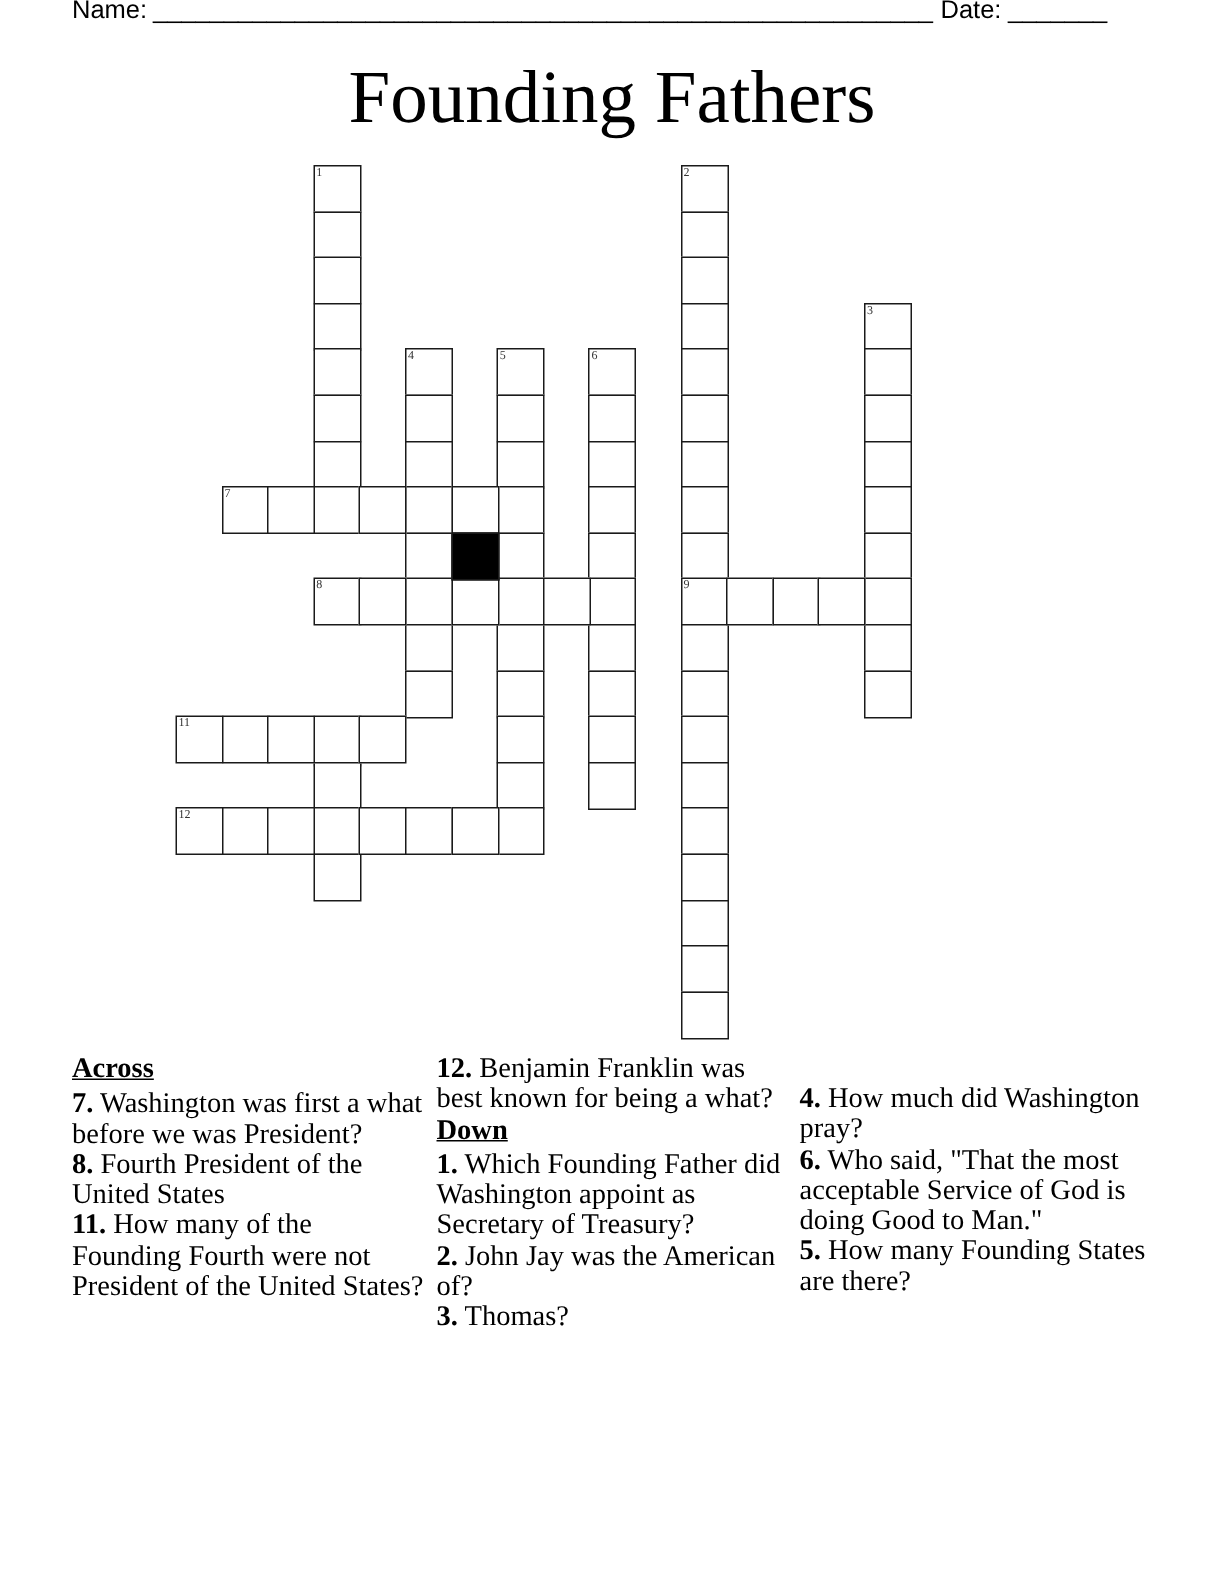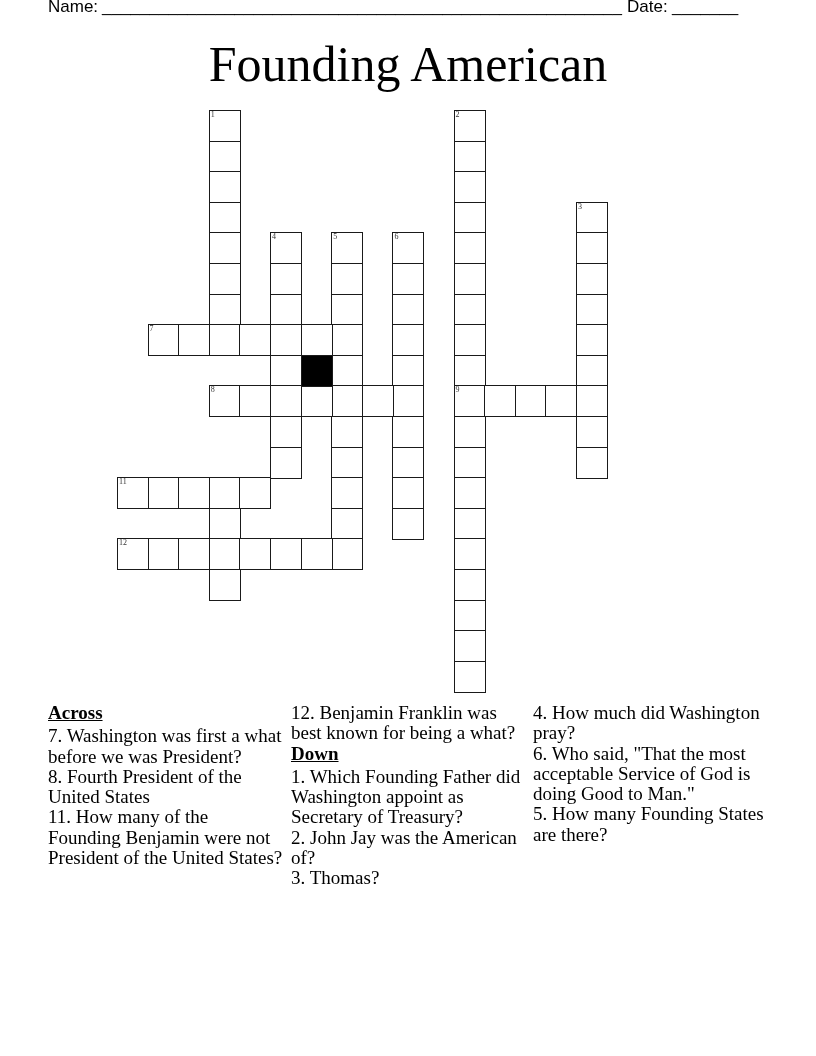--- a/index.html
+++ b/index.html
@@ -24,36 +24,36 @@
     position: absolute; left: 1px; top: -1px;
     font-family: "Liberation Serif", serif; font-size: 8px; line-height: 10px; color: #333;
   }
   .clues {
     position: absolute; top: 703px; left: 48px; width: 730px;
     font-family: "Liberation Serif", serif; font-size: 19px; line-height: 20.3px;
   }
   .col { position: absolute; top: 0; width: 236px; }
   .col1 { left: 0; }
   .col2 { left: 243px; }
-  .col3 { left: 485px; }
+  .col3 { left: 485px; margin-top: 20px; }
   .sec-head { font-weight: bold; text-decoration: underline; margin-bottom: 3px; display: block; }
   .clue { margin-bottom: 0; }
-  .clue b { font-weight: normal; }
+  .clue b { font-weight: bold; }
 </style>
 </head>
 <body>
 
 <div class="header-line">
   <span style="left:0;">Name:</span>
   <span style="left:54px;">_______________________________________________________</span>
   <span style="left:579px;">Date:</span>
   <span style="left:624px;">_______</span>
 </div>
 
-<div class="title">Founding American</div>
+<div class="title">Founding Fathers</div>
 
 <div class="grid" id="grid">
     <div class="cell" style="left: 208.8px; top: 110px;">
       <span class="num">1</span>
     </div>
     <div class="cell" style="left: 208.8px; top: 140.6px;"></div>
     <div class="cell" style="left: 208.8px; top: 171.2px;"></div>
     <div class="cell" style="left: 208.8px; top: 201.8px;"></div>
     <div class="cell" style="left: 208.8px; top: 232.4px;"></div>
     <div class="cell" style="left: 208.8px; top: 263px;"></div>
@@ -165,21 +165,21 @@
     <div class="cell" style="left: 270px; top: 538.4px;"></div>
     <div class="cell" style="left: 300.6px; top: 538.4px;"></div>
     <div class="cell black" style="left: 300.6px; top: 354.8px;"></div>
   </div>
 
 <div class="clues">
   <div class="col col1">
     <span class="sec-head">Across</span>
     <div class="clue"><b>7.</b> <span>Washington was first a what before we was President?</span></div>
     <div class="clue"><b>8.</b> <span>Fourth President of the United States</span></div>
-    <div class="clue"><b>11.</b> <span>How many of the Founding Benjamin were not President of the United States?</span></div>
+    <div class="clue"><b>11.</b> <span>How many of the Founding Fourth were not President of the United States?</span></div>
   </div>
   <div class="col col2">
     <div class="clue"><b>12.</b> <span>Benjamin Franklin was best known for being a what?</span></div>
     <span class="sec-head">Down</span>
     <div class="clue"><b>1.</b> <span>Which Founding Father did Washington appoint as Secretary of Treasury?</span></div>
     <div class="clue"><b>2.</b> <span>John Jay was the American of?</span></div>
     <div class="clue"><b>3.</b> <span>Thomas?</span></div>
   </div>
   <div class="col col3">
     <div class="clue"><b>4.</b> <span>How much did Washington pray?</span></div>

